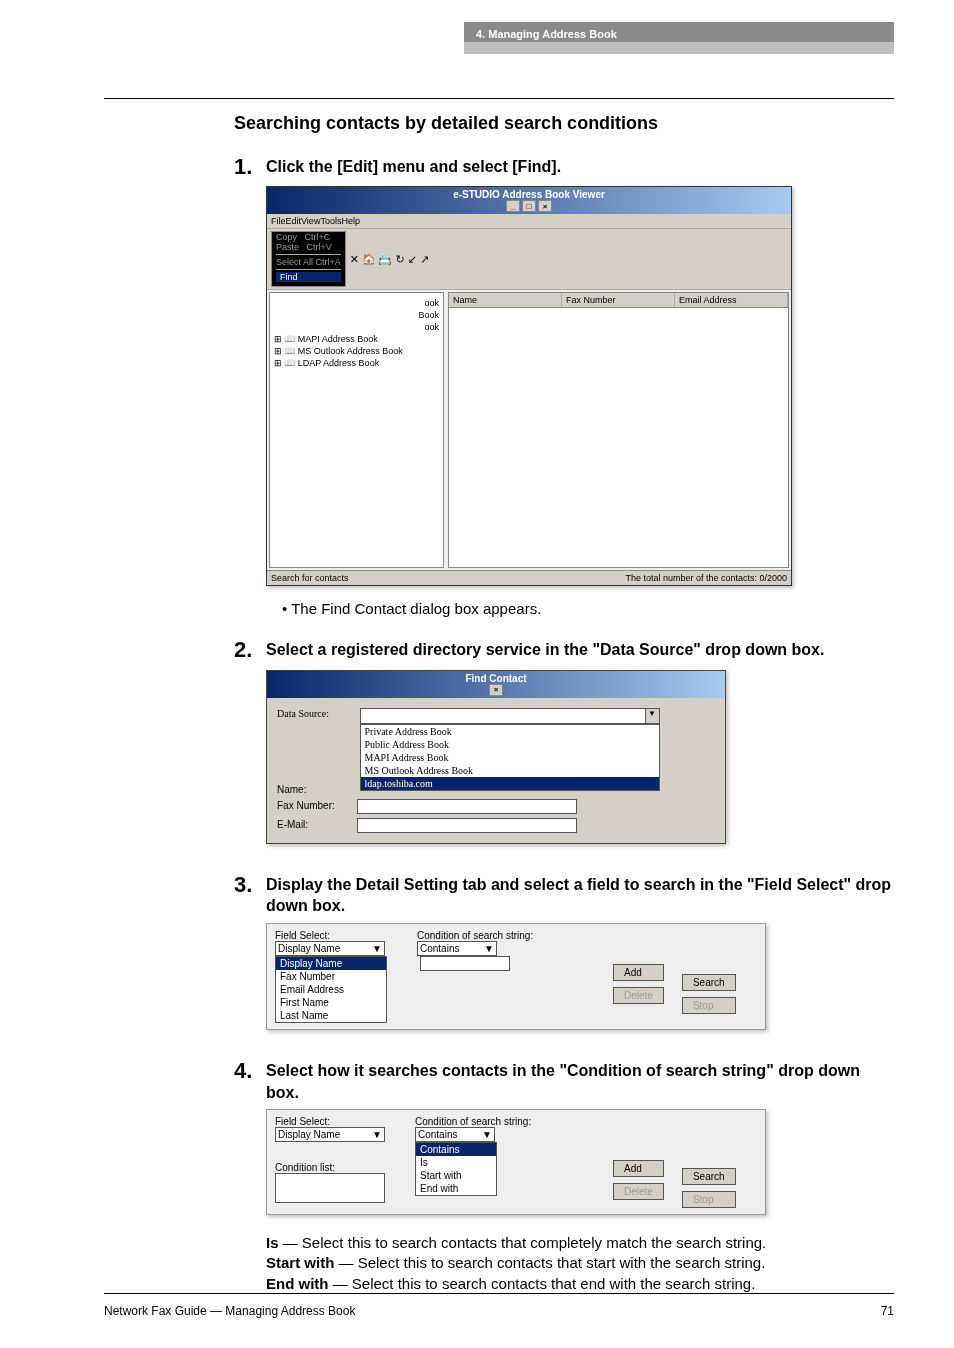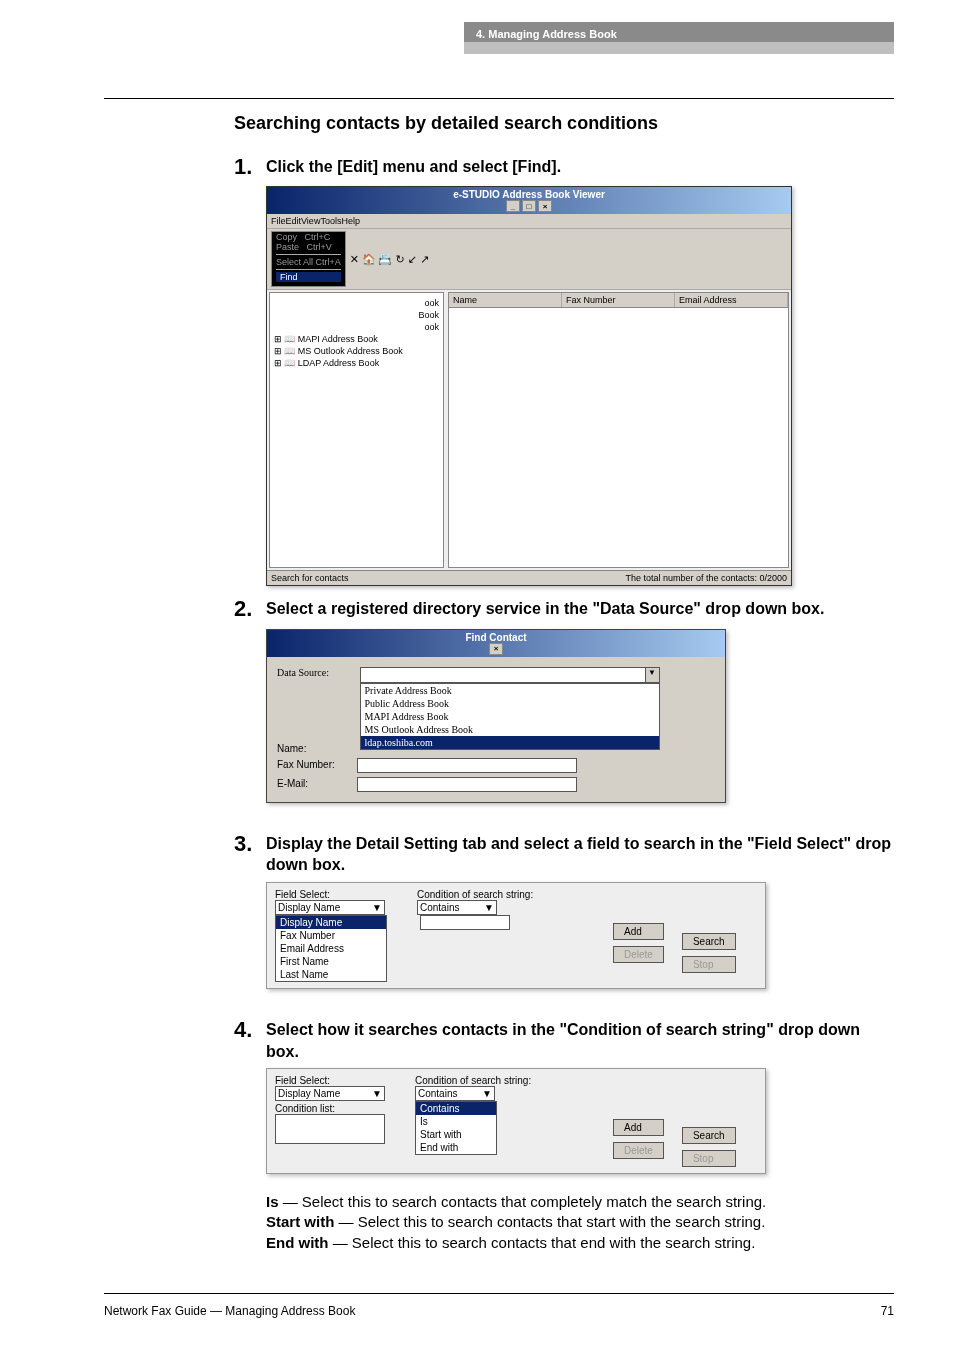--- a/index.html
+++ b/index.html
@@ -265,20 +265,21 @@
           </div>
         </div>
       </div>
       <div class="statusbar">
         <span>Search for contacts</span>
         <span>The total number of the contacts: 0/2000</span>
       </div>
     </div>
   </div>
 
+  <div class="bullet-line">•   The Find Contact dialog box appears.</div>
 
   
   <div class="step">
     <div class="step-num">2.</div>
     <div class="step-text">Select a registered directory service in the "Data Source" drop down box.</div>
   </div>
 
   <div class="gray-bg">
     <div class="dialog" style="padding-bottom:0;">
       <div class="titlebar">
@@ -369,21 +370,21 @@
   <div class="gray-bg">
     <div class="small-panel panel-row">
       <div class="leftcol">
         <div style="display:flex; gap:30px;">
           <div>
             <div>Field Select:</div>
             <div class="field" style="width:110px;display:flex;justify-content:space-between;align-items:center;padding:0 2px;">
               <span>Display Name</span>
                 <span>▼</span>
             </div>
-            <div style="margin-top:2px;">Condition list:</div>
+            <div style="margin-top:20px;">Condition list:</div>
             <div class="field" style="width:110px;height:30px;"></div>
           </div>
           <div>
             <div>Condition of search string:</div>
             <div class="field" style="width:80px;display:flex;justify-content:space-between;align-items:center;padding:0 2px;">
               <span>Contains</span>
                 <span>▼</span>
             </div>
             <div class="dropdown-open" style="width:82px;">
               <div class="optsel">Contains</div>

